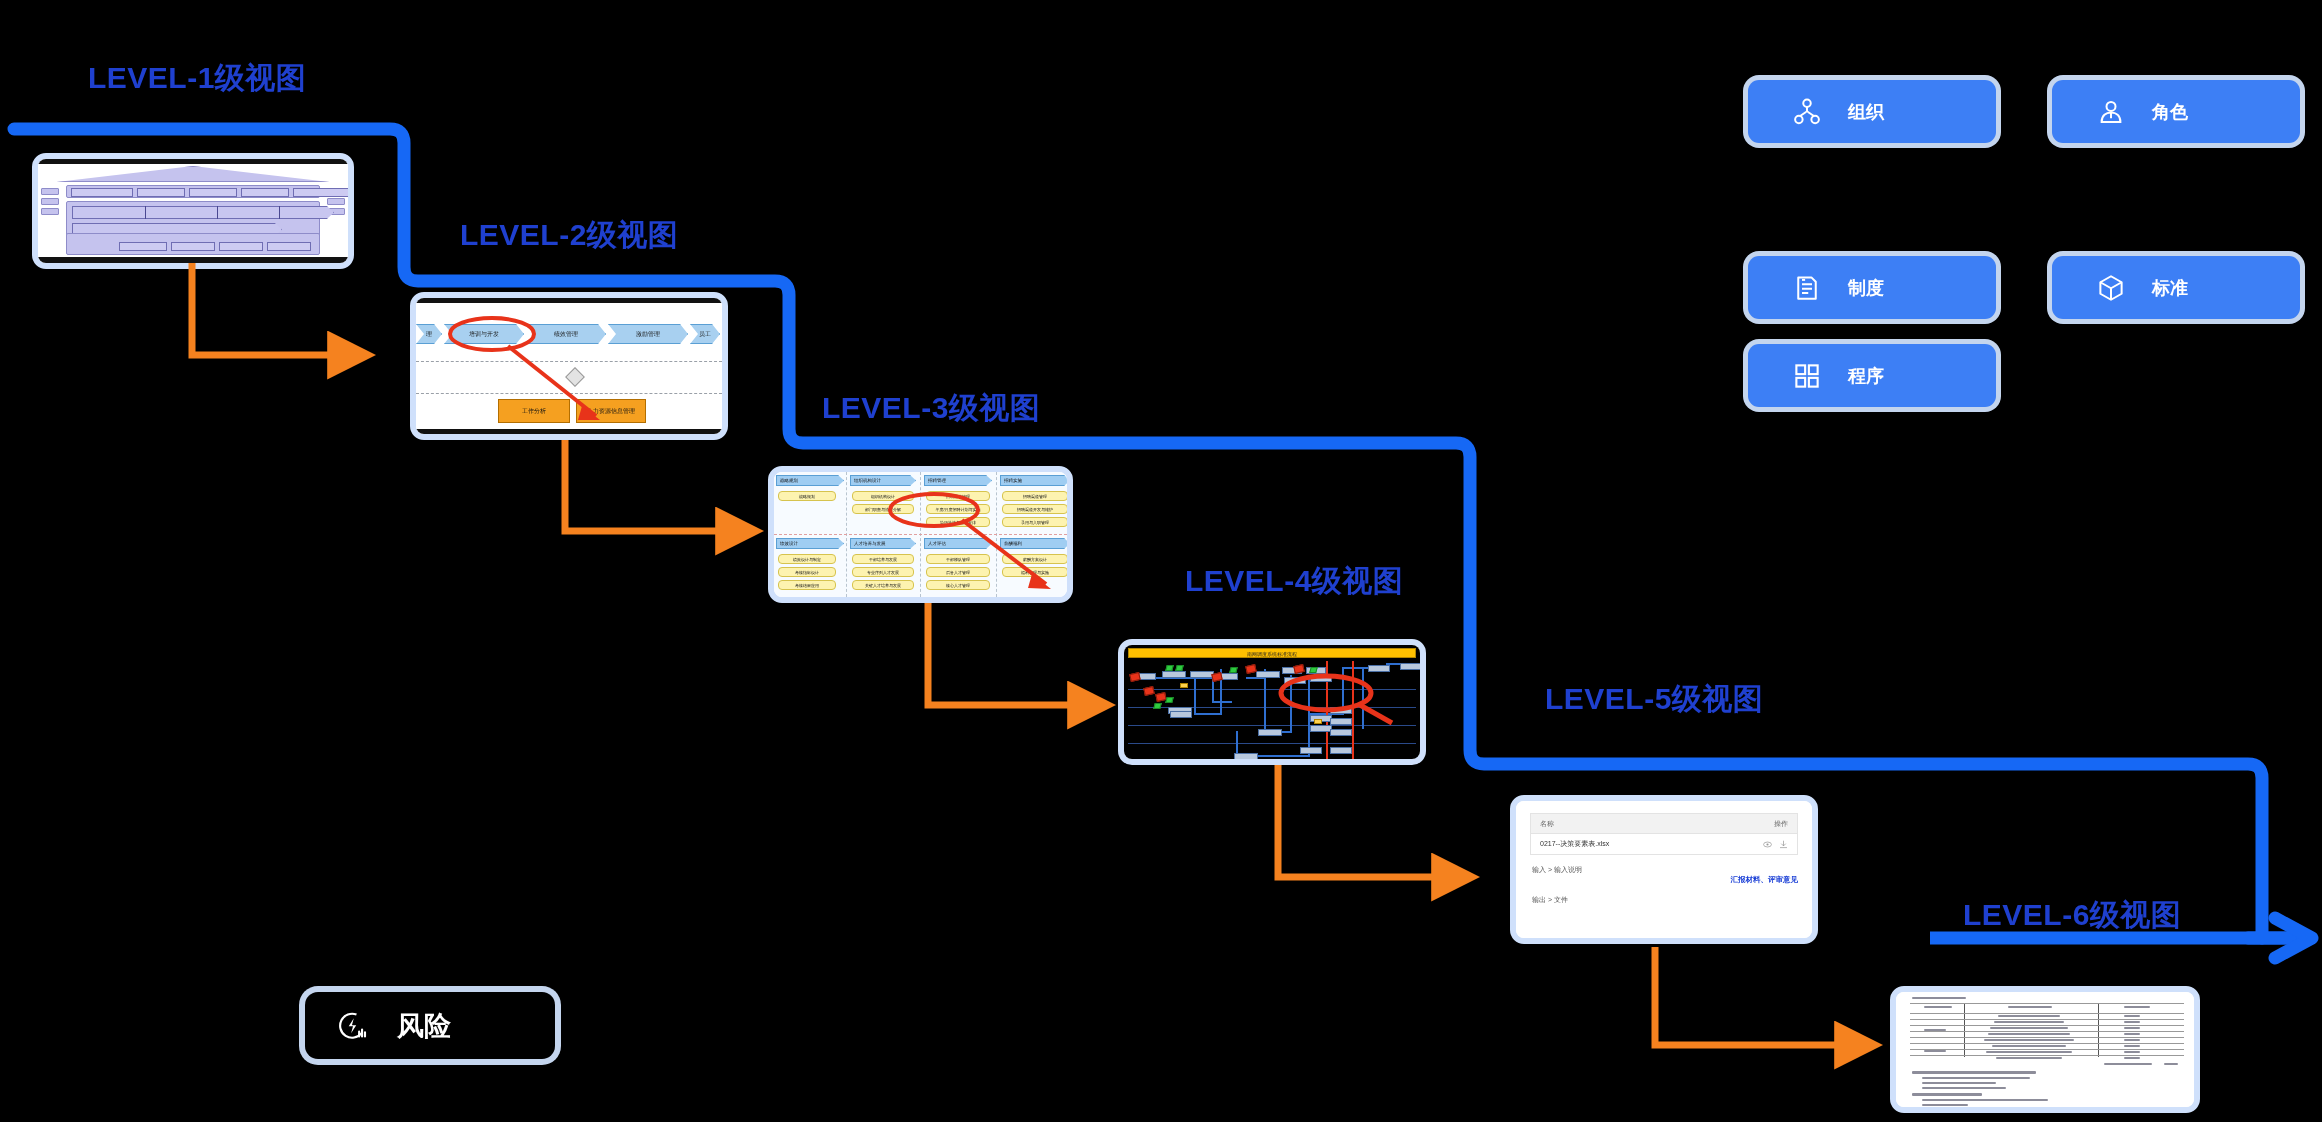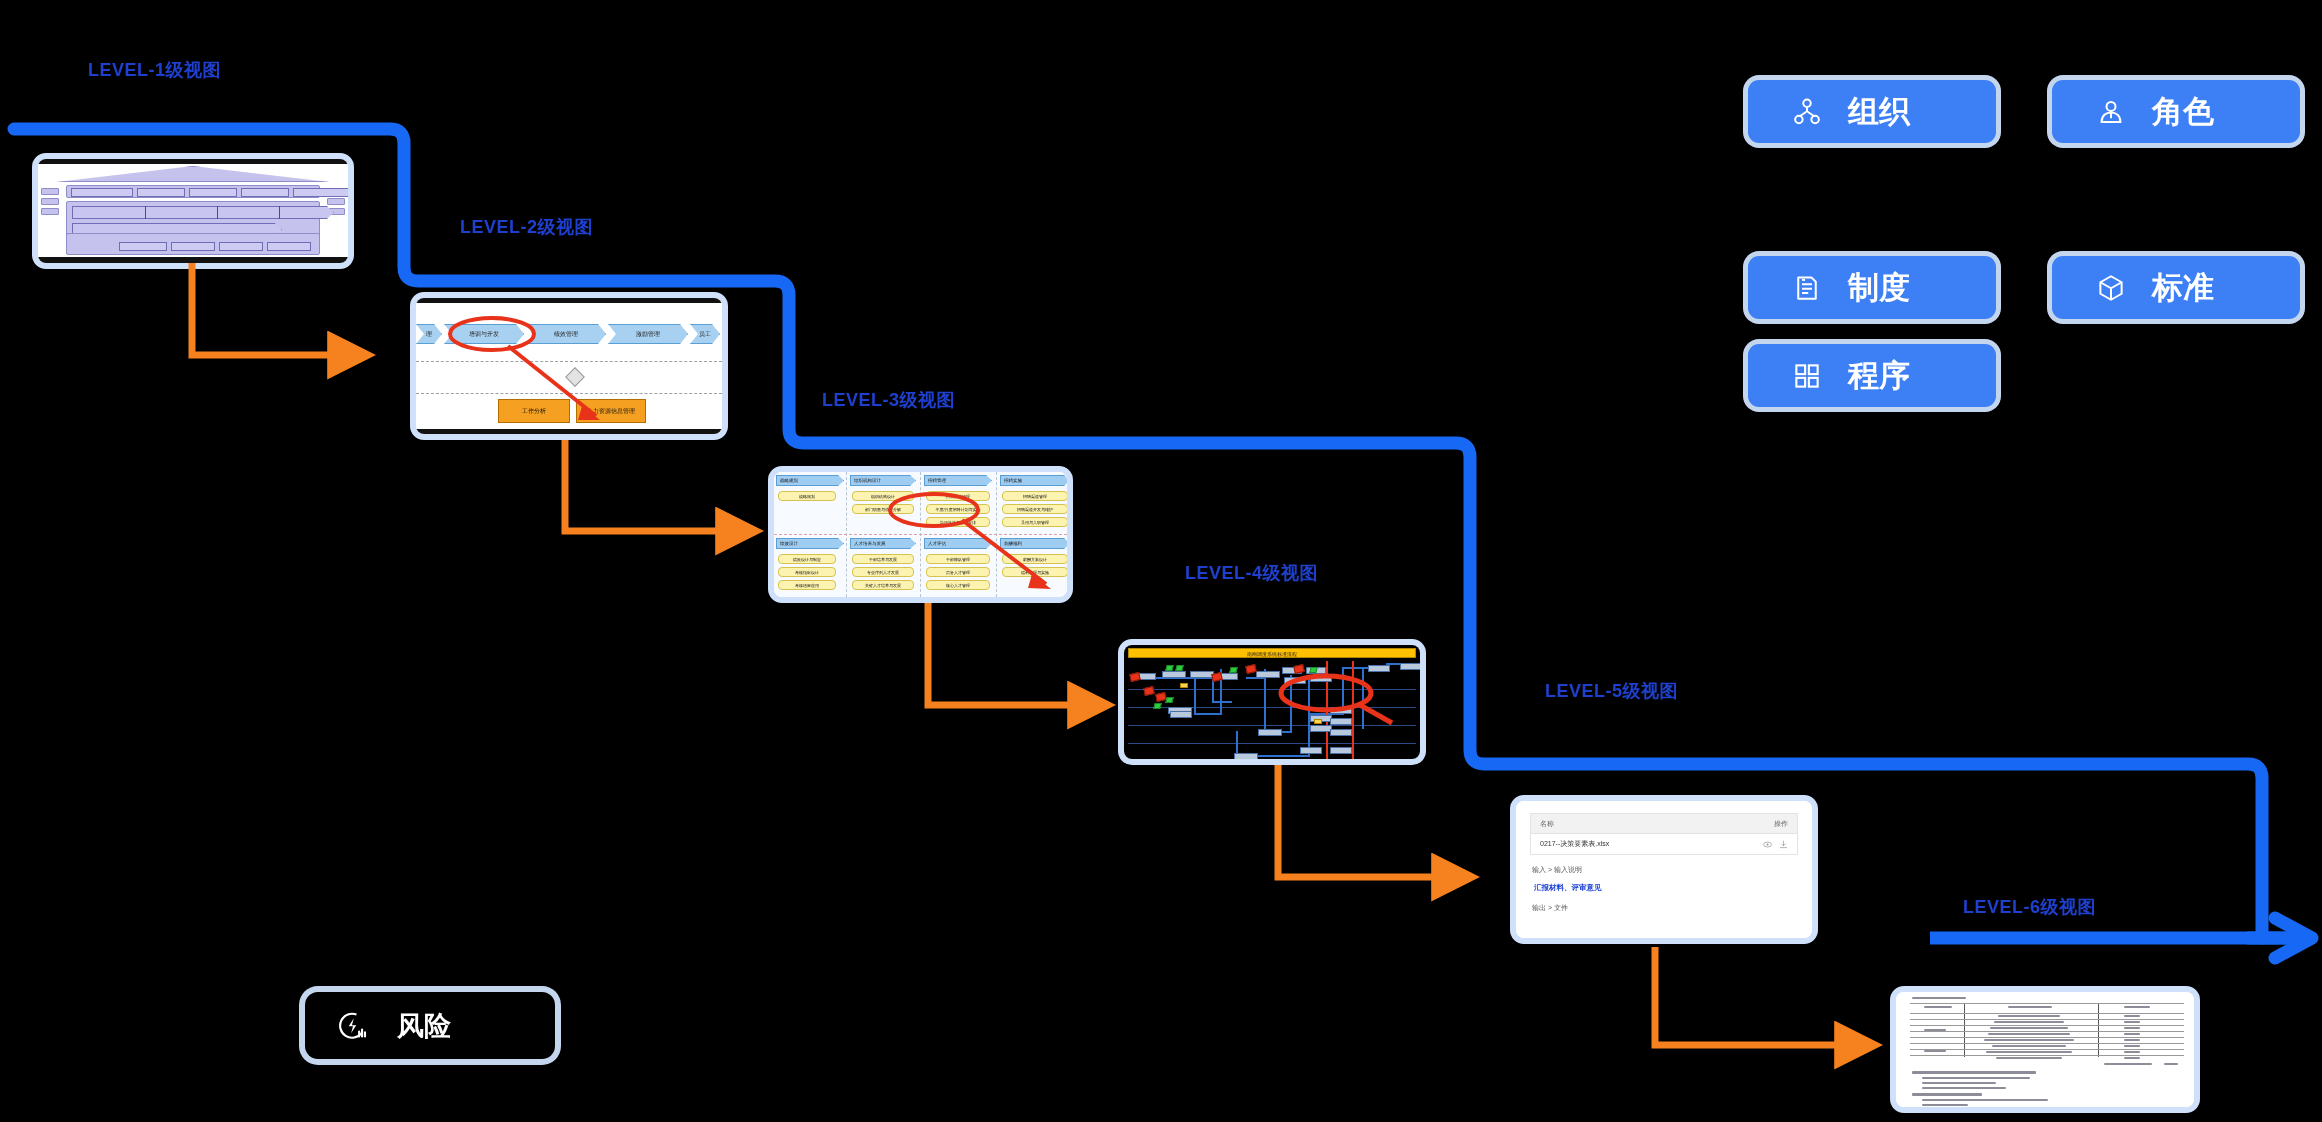--- a/index.html
+++ b/index.html
@@ -14,21 +14,21 @@
 
   
   .layer { position:absolute; inset:0; width:2322px; height:1122px; pointer-events:none; }
   #blue-layer  { z-index:1; }
   #orange-layer{ z-index:4; }
 
   
   .level-title{
     position:absolute; z-index:6;
     color:#1f40cf;
-    font-size:18px; font-weight:bold;
+    font-size:30px; font-weight:bold;
     letter-spacing:.5px; white-space:nowrap;
   }
 
   
   .thumb{
     position:absolute; z-index:3;
     background:#ffffff;
     border:6px solid #cfe0fb;
     border-radius:14px;
     overflow:hidden;
@@ -119,33 +119,33 @@
     display:flex; align-items:center; justify-content:space-between; padding:0 9px;
     font-size:7px; color:#666;
   }
   .l5 .tblrow{
     height:21px; background:#fff; border:1px solid #e3e3e3; border-top:none;
     display:flex; align-items:center; justify-content:space-between; padding:0 9px;
     font-size:7px; color:#333;
   }
   .l5 .ops{ display:flex; gap:7px; align-items:center; color:#888; }
   .l5 .meta{ font-size:7px; color:#555; margin-top:10px; padding-left:2px; }
-  .l5 .hi{ font-size:7.5px; color:#1a3fd6; font-weight:bold; margin-top:8px; padding-left:4px; }
+  .l5 .hi{ font-size:7.5px; color:#1a3fd6; font-weight:bold; padding-left:4px;text-align:right; }
   .l6 .tinytext{ position:absolute; background:#8d8d9a; height:2px; border-radius:1px; }
   .l6 .tbl{ position:absolute; left:14px; right:10px; top:11px; height:54px; }
   .l6 .tcol{ position:absolute; top:0; bottom:0; width:0; border-left:1px solid #555; }
   .l6 .trow{ position:absolute; left:0; right:0; border-top:1px solid #999; }
 
   
   .btn{
     position:absolute; z-index:5;
     display:flex; align-items:center;
     border-radius:11px;
     box-shadow:0 0 0 5px rgba(207,224,251,.95);
-    color:#fff; font-size:31px; font-weight:bold;
+    color:#fff; font-size:18px; font-weight:bold;
     padding-left:44px;
   }
   .btn .ico{
     position:absolute; left:44px; top:50%; transform:translateY(-50%);
     width:30px; height:30px; display:block;
   }
   .btn .lbl{ position:absolute; left:100px; top:50%; transform:translateY(-50%); white-space:nowrap; }
   .btn.blue{ background:#3d7ff5; }
 
   .btn-bottom{

